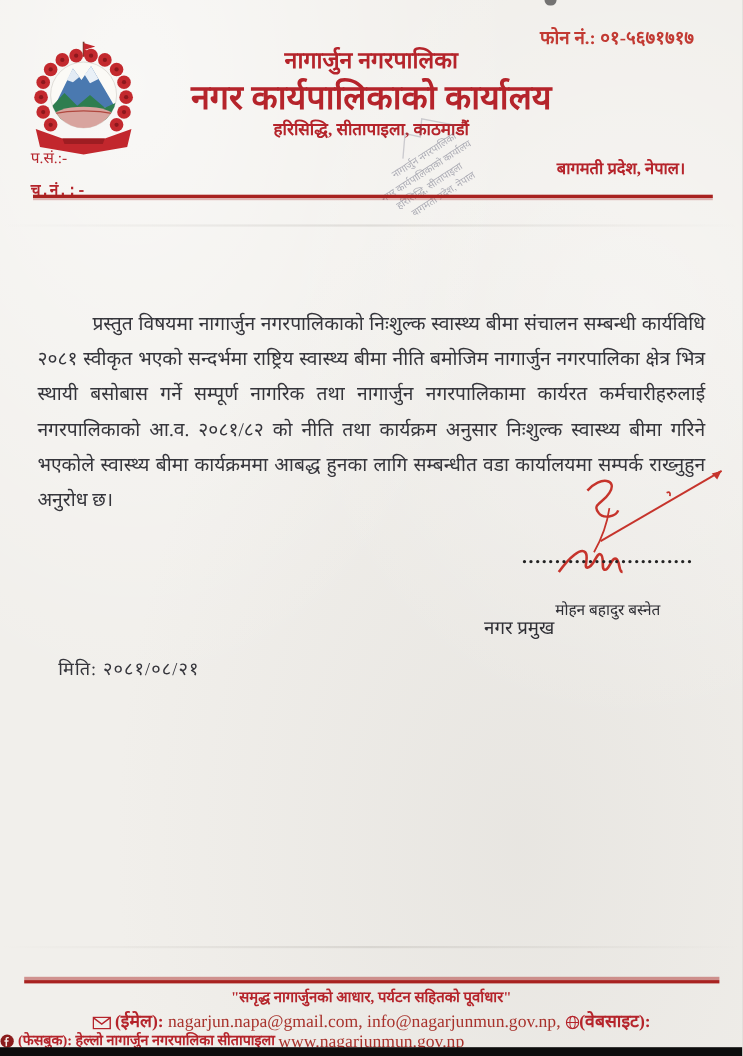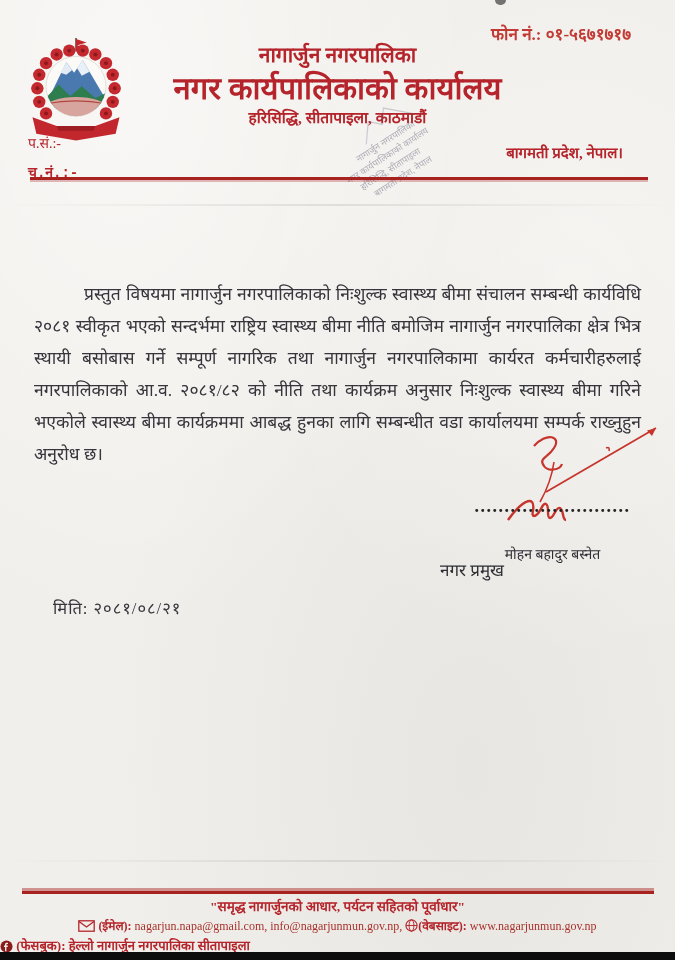--- a/index.html
+++ b/index.html
@@ -40,21 +40,21 @@
   .sigdots{position:absolute;left:470px;top:496px;width:165px;text-align:center;font-size:18px;font-weight:700;letter-spacing:1.5px;color:#222;}
   .signame{position:absolute;left:440px;top:528px;width:225px;text-align:center;font-size:14px;color:#2e2e34;margin-top:16px;}
   .sigtitle{position:absolute;left:440px;top:558px;width:225px;font-size:17px;color:#2e2e34;}
   .dateline{position:absolute;left:37px;top:596px;font-size:16.5px;color:#35353b;letter-spacing:1px;margin-left:16px;}
   
   .crease{position:absolute;left:0;width:675px;height:2px;background:linear-gradient(90deg,rgba(150,145,138,0),rgba(150,145,138,.22),rgba(150,145,138,0));}
   .speck{position:absolute;left:495px;top:0;width:11px;height:5px;background:#4a4a4a;border-radius:0 0 5px 5px;opacity:.75;}
   
   .footrule{position:absolute;left:22px;top:891px;width:632px;height:2.5px;background:#a82220;box-shadow:0 -3px 0 rgba(168,34,32,.45);}
   .slogan{position:absolute;top:897px;left:0;width:675px;text-align:center;font-size:13.5px;font-weight:700;color:#b5242b;}
-  .contact{position:absolute;top:917px;left:0;width:675px;text-align:center;font-size:12px;color:#a8322c;}
+  .contact{position:absolute;top:917px;left:0;width:675px;text-align:center;font-size:16px;color:#a8322c;}
   .contact b{color:#b5242b;}
   .contact svg{vertical-align:-2px;}
   .fbline{position:absolute;top:936px;left:0;width:675px;text-align:left;font-size:13px;font-weight:700;color:#b5242b;}
   .fbline svg{vertical-align:-3px;}
   .blackbar{position:absolute;left:0;bottom:0;width:675px;height:8px;background:#0d0d0d;}
 </style>
 </head>
 <body>
 
 <div class="page">

